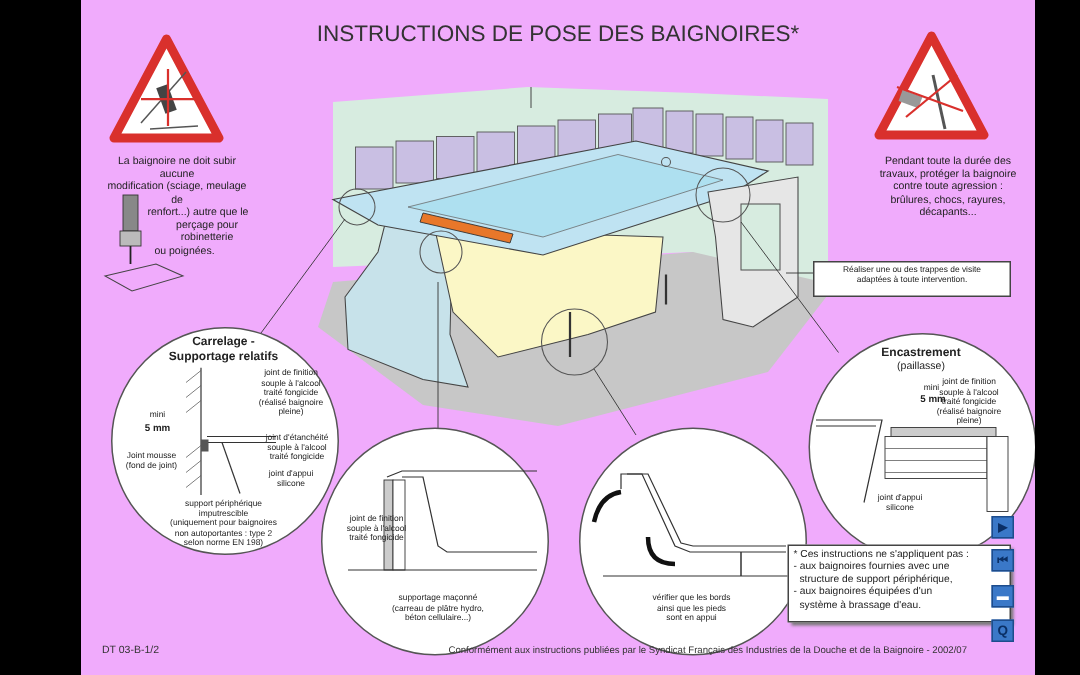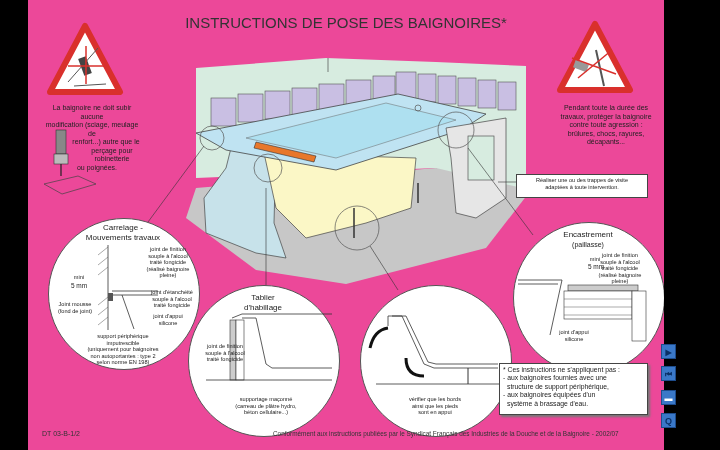--- a/index.html
+++ b/index.html
@@ -1,22 +1,22 @@
 <!DOCTYPE html>
 <html><head>
 <meta charset="utf-8">
 <style>
   html,body{margin:0;padding:0;}
   body{width:720px;height:450px;background:#000;position:relative;overflow:hidden;font-family:"Liberation Sans",sans-serif;}
-  .page{position:absolute;left:28px;top:0;width:636px;height:450px;background:#ec4899;overflow:hidden;}
+  .page{position:absolute;left:54px;top:0;width:636px;height:450px;background:#f0abfc;overflow:hidden;}
   .abs{position:absolute;}
   .title{left:0;width:720px;top:14px;text-align:center;font-size:15px;line-height:17px;color:#333;}
   .small{font-size:7px;line-height:8.5px;color:#222;text-align:center;}
   .tiny{font-size:5.6px;line-height:6.6px;color:#222;text-align:center;}
-  .bold{font-weight:normal;}
+  .bold{font-weight:bold;}
   .circle{position:absolute;border:1px solid #555;border-radius:50%;background:#fff;}
   .box{position:absolute;border:1px solid #444;background:#fff;box-shadow:2px 2px 2px #777;}
   .navbtn{position:absolute;left:661px;width:13px;height:13px;background:#3a78c8;border:1px solid #1d4c8c;color:#0a2f66;font-size:10px;line-height:13px;text-align:center;font-weight:bold;}
   .footer{top:430px;font-size:7px;color:#333;}
 </style>
 </head>
 <body>
 
 <div class="page">
 
@@ -116,21 +116,21 @@
   </svg>
 
   <div class="box tiny" style="left:488px;top:174px;width:130px;height:20px;padding-top:2px;box-shadow:none;">
     <div>Réaliser une ou des trappes de visite</div>
     <div>adaptées à toute intervention.</div>
   </div>
 
   <div class="circle" style="left:20px;top:218px;width:150px;height:150px;"></div>
   <div class="abs small bold" style="left:40px;top:223px;width:110px;font-size:8px;line-height:10px;">
     <div>Carrelage -</div>
-    <div>Mouvements travaux</div>
+    <div>Supportage relatifs</div>
   </div>
   <svg class="abs" style="left:60px;top:245px;" width="70" height="85">
     <line x1="20" y1="0" x2="20" y2="85" stroke="#333" stroke-width="0.8"></line>
     <g stroke="#555" stroke-width="0.5">
       <line x1="10" y1="10" x2="20" y2="2"></line>
         <line x1="10" y1="20" x2="20" y2="12"></line>
       <line x1="10" y1="30" x2="20" y2="22"></line>
         <line x1="10" y1="60" x2="20" y2="52"></line>
       <line x1="10" y1="70" x2="20" y2="62"></line>
         <line x1="10" y1="80" x2="20" y2="72"></line>
@@ -164,24 +164,20 @@
   </div>
   <div class="abs tiny" style="left:50px;top:333px;width:90px;">
     <div>support périphérique</div>
     <div>imputrescible</div>
     <div>(uniquement pour baignoires</div>
     <div>non autoportantes : type 2</div>
     <div>selon norme EN 198)</div>
   </div>
 
   <div class="circle" style="left:160px;top:285px;width:150px;height:150px;"></div>
-  <div class="abs small bold" style="left:195px;top:293px;width:80px;font-size:8px;line-height:10px;">
-    <div>Tablier</div>
-    <div>d'habillage</div>
-  </div>
   <svg class="abs" style="left:178px;top:312px;" width="130" height="80">
     <polyline points="26,6 36,2 126,2" fill="none" stroke="#333" stroke-width="0.8"></polyline>
     <polyline points="36,6 50,6 60,52 66,56 126,56" fill="none" stroke="#333" stroke-width="0.8"></polyline>
     <rect x="24" y="8" width="6" height="60" fill="#ccc" stroke="#333" stroke-width="0.6"></rect>
     <rect x="30" y="8" width="8" height="60" fill="#fff" stroke="#333" stroke-width="0.6"></rect>
     <line x1="0" y1="68" x2="126" y2="68" stroke="#333" stroke-width="0.8"></line>
   </svg>
   <div class="abs tiny" style="left:172px;top:343px;width:50px;">
     <div>joint de finition</div>
     <div>souple à l'alcool</div>

